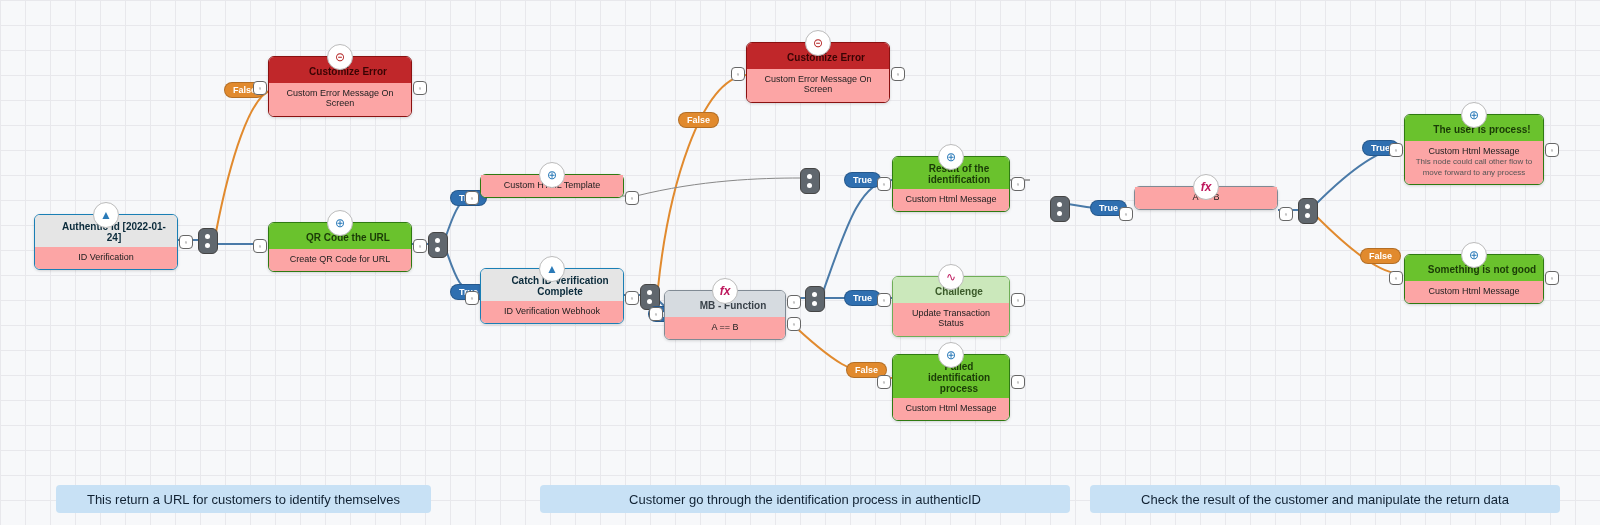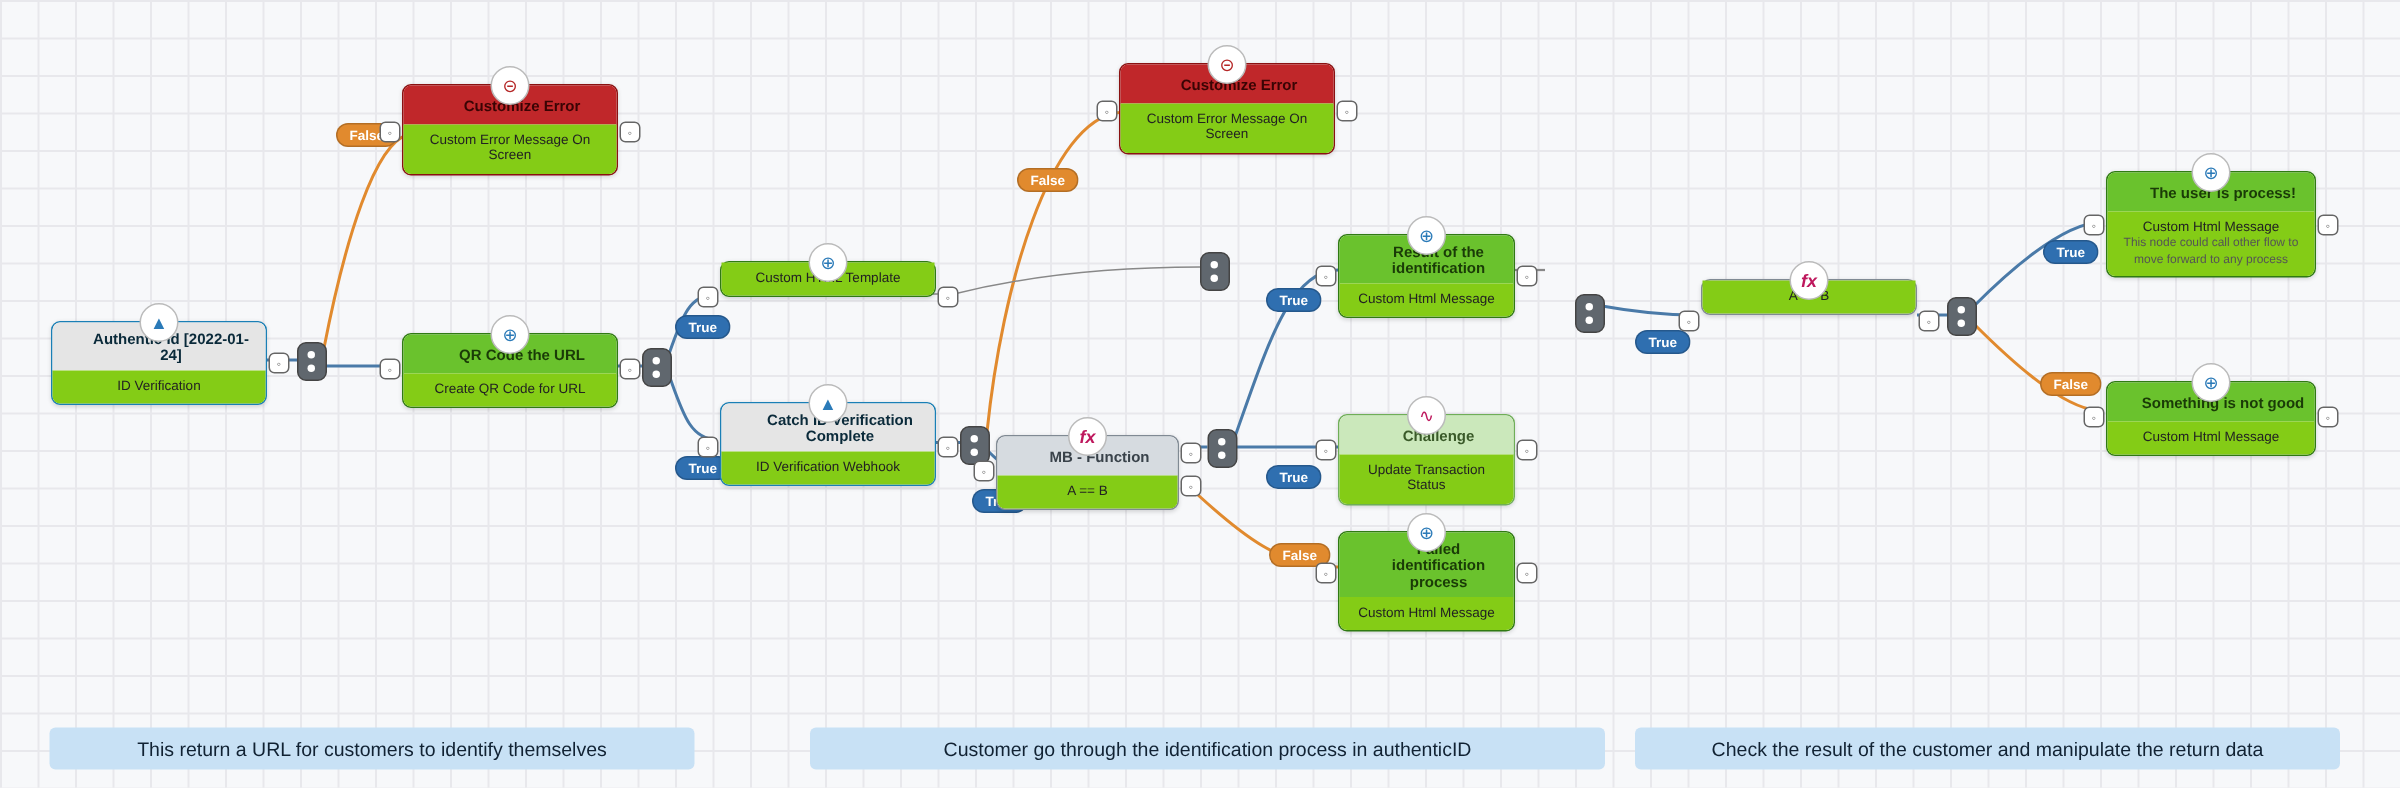--- a/index.html
+++ b/index.html
@@ -38,21 +38,21 @@
     border-top-right-radius: 5px;
     text-align: center;
     line-height: 1.1;
     min-height: 16px;
   }
   .node .body {
     font-size: 9px;
     color: #222;
     text-align: center;
     padding: 5px 6px 7px 6px;
-    background: #84cc16;
+    background: #fca5a5;
     border-bottom-left-radius: 5px;
     border-bottom-right-radius: 5px;
     line-height: 1.15;
   }
   .node .iconbar {
     position: absolute;
     top: -13px;
     left: 50%;
     transform: translateX(-50%);
     width: 24px;
@@ -114,21 +114,21 @@
 
   .pill {
     position: absolute;
     font-size: 9px;
     font-weight: bold;
     color: #fff;
     padding: 2px 8px;
     border-radius: 9px;
     border: 1px solid rgba(0,0,0,0.2);
   }
-  .pill.true { background: #2f6fb0; margin-top: 20px; }
+  .pill.true { background: #2f6fb0; }
   .pill.false { background: #e18a2e; }
 
   .legend {
     position: absolute;
     bottom: 12px;
     height: 28px;
     background: #c8e1f5;
     border-radius: 4px;
     display: flex;
     align-items: center;
@@ -330,15 +330,15 @@
 <div class="node green" style="left:1404px; top:254px; width:138px;">
   <div class="iconbar">
       <span class="icon">⊕</span>
     </div>
   <div class="head">Something is not good</div>
   <div class="body">Custom Html Message</div>
   <div class="port left" style="top:16px;">◦</div>
   <div class="port right" style="top:16px;">◦</div>
 </div>
 
-<div class="legend" style="left:33px; width:430px;">This return a URL for customers to identify themselves</div>
+<div class="legend" style="left:56px; width:375px;">This return a URL for customers to identify themselves</div>
 <div class="legend" style="left:540px; width:530px;">Customer go through the identification process in authenticID</div>
 <div class="legend" style="left:1090px; width:470px;">Check the result of the customer and manipulate the return data</div>
 
 </body></html>

